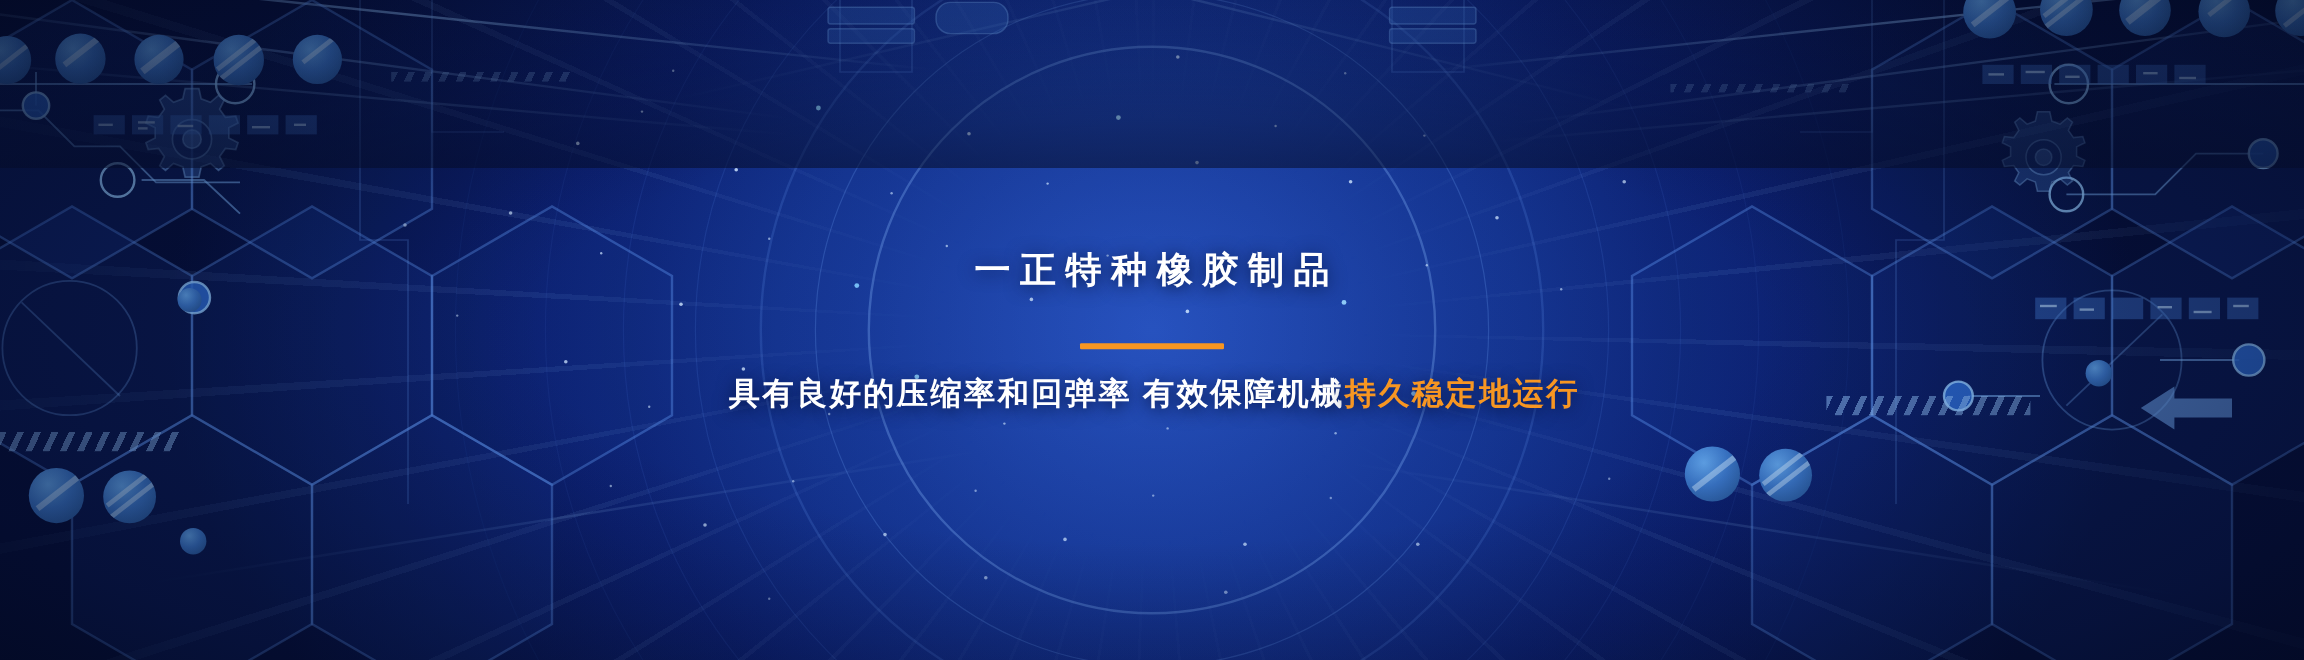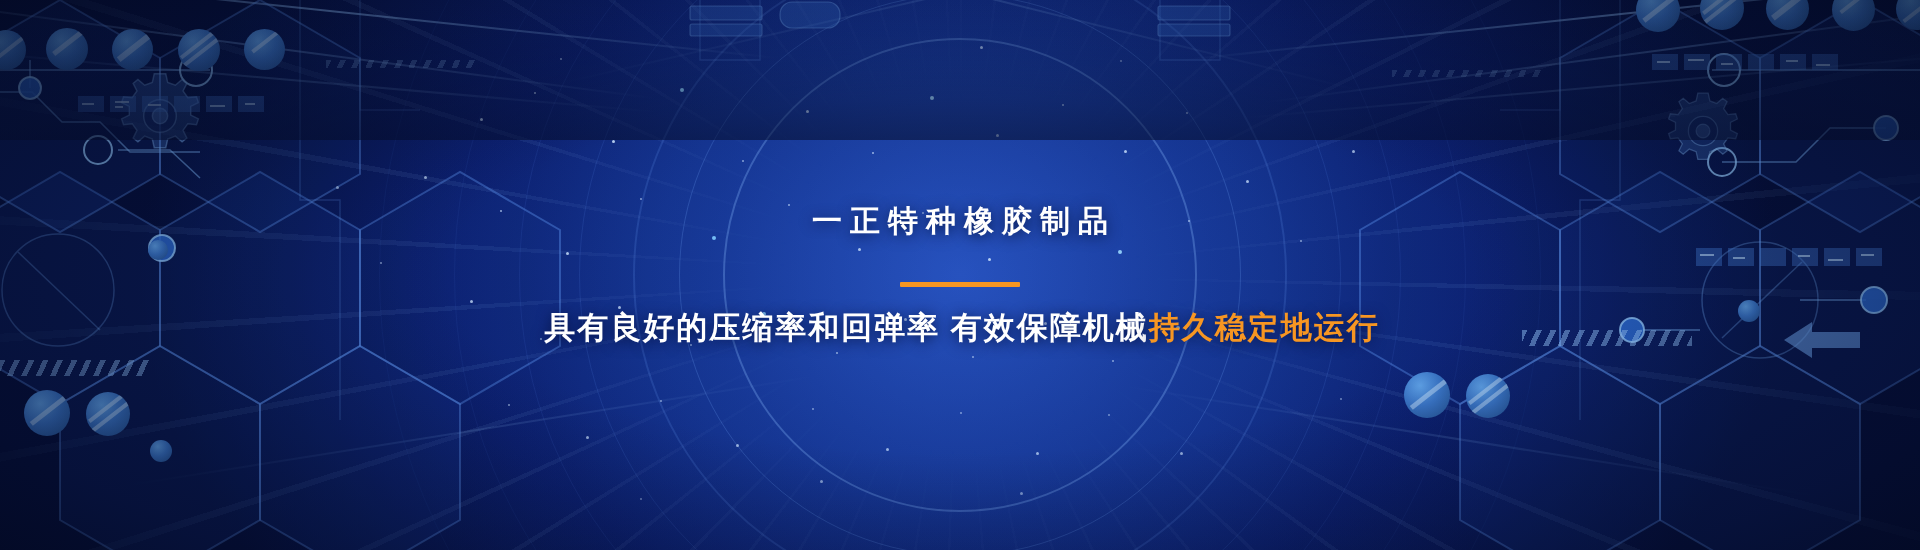--- a/index.html
+++ b/index.html
@@ -118,21 +118,21 @@
     line-height:1.05;
     margin:0;
     text-shadow:0 4px 22px rgba(6,18,64,.75), 0 0 2px rgba(247,150,34,.55);
     padding-left:6px;
   }
   .divider{
     width:120px;height:5px;background:#f79622;
     margin:26px 0 20px 0;border-radius:1px;
   }
   .tagline{
-    font-size:31px;font-weight:700;letter-spacing:2px;margin:0;
+    font-size:26px;font-weight:700;letter-spacing:2px;margin:0;
     text-shadow:0 2px 14px rgba(4,16,60,.9);
     padding-left:4px;
   }
   .tagline .w{color:#ffffff;}
   .tagline .o{color:#f79622;}
 </style>
 </head>
 <body>
 
 <div class="banner">

